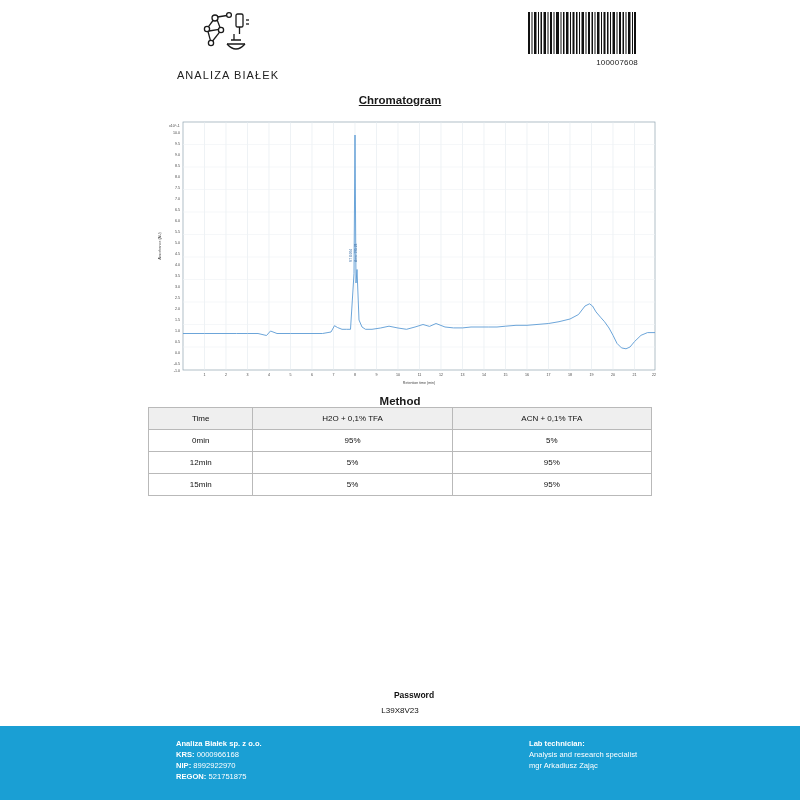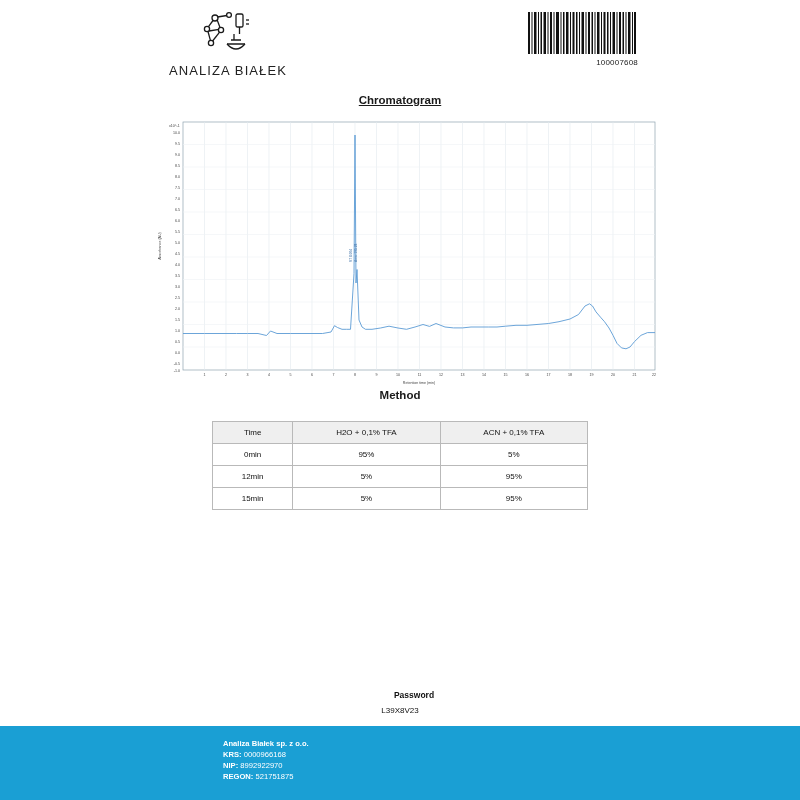--- a/index.html
+++ b/index.html
@@ -27,24 +27,24 @@
     top: 10px;
     width: 120px;
     text-align: center;
   }
   .logo-mark {
     width: 62px;
     height: 48px;
     margin: 0 auto;
   }
   .logo-text {
-    font-size: 13px;
+    font-size: 11px;
     letter-spacing: 1.1px;
     color: #222;
-    margin-top: 5px;
+    margin-top: 11px;
   }
   .barcode-block {
     position: absolute;
     right: 162px;
     top: 12px;
     width: 110px;
     text-align: center;
   }
   .barcode {
     height: 42px;
@@ -61,36 +61,36 @@
 
   
   .section-title {
     text-align: center;
     font-size: 11.5px;
     font-weight: bold;
     color: #1a1a1a;
     margin: 0;
   }
   #chromatogram-title { margin-top: 2px; text-decoration: underline; }
-  #method-title { }
+  #method-title { margin-top: 6px; }
 
   
   .chart-wrap {
     position: relative;
     width: 530px;
     height: 275px;
     margin: 8px auto 0 auto;
   }
   .chart-wrap svg { display: block; }
 
   
   .method-table {
     border-collapse: collapse;
-    width: 376px;
-    margin: 20px auto 0 auto;
+    width: 504px;
+    margin: 0 auto 0 auto;
     font-size: 8px;
     color: #111;
   }
   .method-table th,
   .method-table td {
     border: 1px solid #b9b9b9;
     height: 21px;
     text-align: center;
     font-weight: normal;
     padding: 0;
@@ -139,21 +139,21 @@
   }
   .footer-col {
     position: absolute;
     top: 12px;
     font-size: 7.6px;
     line-height: 1.45;
   }
   .footer-col.c-company { left: 176px; width: 150px; }
   .footer-col.c-hq { left: 345px; width: 165px; }
   .footer-col.c-tech { left: 529px; width: 140px; }
-  .footer-col b { font-weight: bold; margin-left: 47px; }
+  .footer-col b { font-weight: bold; }
   .footer-row { white-space: nowrap; }
 </style>
 </head>
 <body>
 
 <div class="header">
 
   <div class="logo-block">
     <div class="logo-mark">
       <svg viewBox="0 0 62 48" width="62" height="48" fill="none" stroke="#1a1a1a" stroke-width="1.3">
@@ -384,14 +384,19 @@
       <div class="footer-row"><b>Analiza Białek sp. z o.o.</b></div>
       <div class="footer-row"><b>KRS:</b>
         <span>0000966168</span></div>
       <div class="footer-row"><b>NIP:</b>
         <span>8992922970</span></div>
       <div class="footer-row"><b>REGON:</b>
         <span>521751875</span></div>
     </div>
 
 
+    <div class="footer-col c-tech">
+      <div class="footer-row"><b>Lab technician:</b></div>
+      <div class="footer-row">Analysis and research specialist</div>
+      <div class="footer-row">mgr Arkadiusz Zając</div>
+    </div>
   </div>
 </div>
 
 </body></html>

